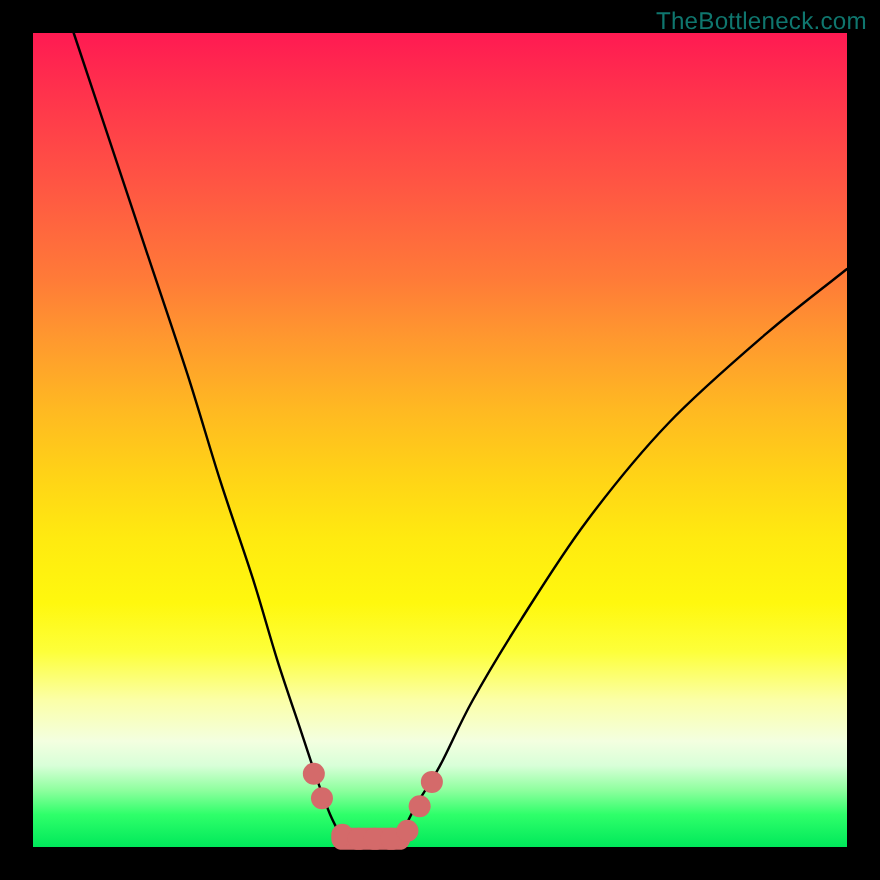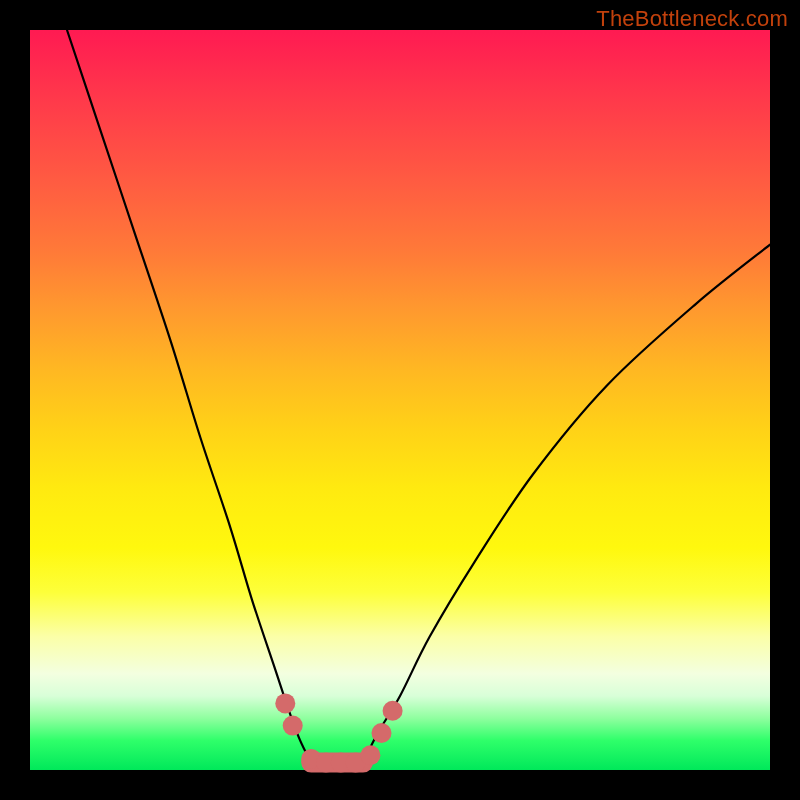--- a/index.html
+++ b/index.html
@@ -40,21 +40,21 @@
       #f3ffe0 87%,
       #d8ffd8 90%,
       #8fff9f 93%,
       #2fff6a 96%,
       #00e85a 100%);
   }
   .watermark {
     position: absolute;
     top: 6px;
     right: 12px;
-    color: #c2410c;
+    color: #0f766e;
     font-size: 22px;
     font-weight: 500;
     letter-spacing: 0.2px;
     user-select: none;
   }
   svg.overlay {
     position: absolute;
     top: 30px;
     left: 30px;
     width: 740px;

